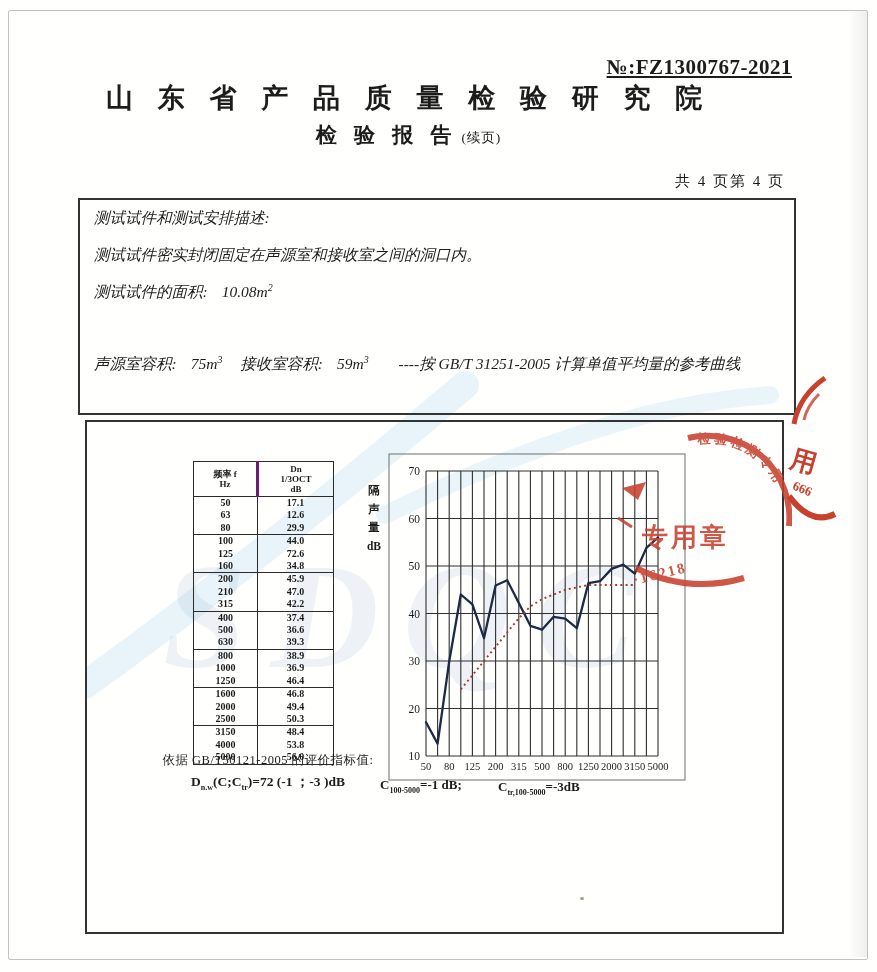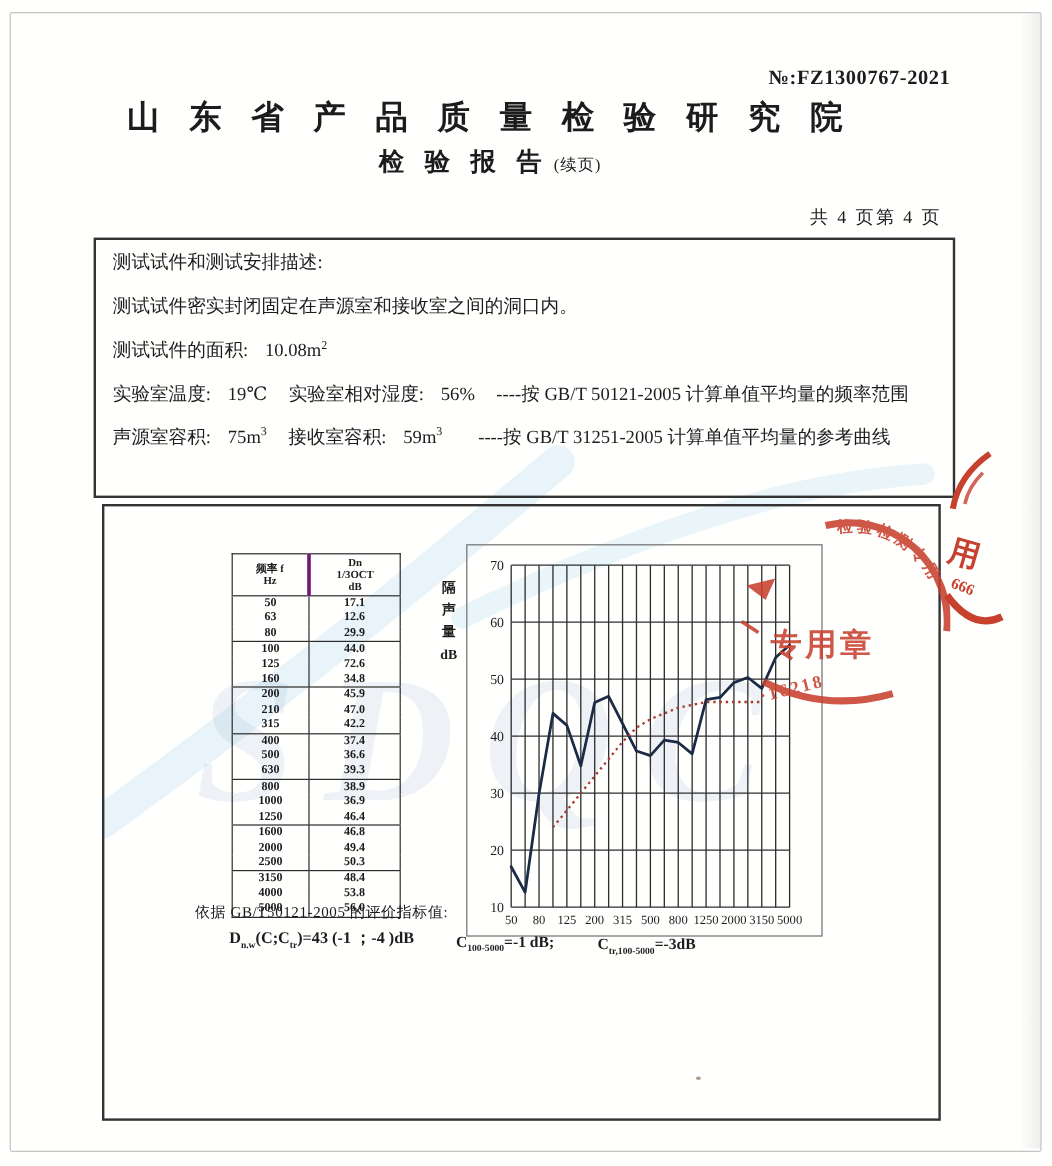--- a/index.html
+++ b/index.html
@@ -2,27 +2,27 @@
 <html><head>
 <meta charset="utf-8">
 <style>
   html,body{margin:0;padding:0;background:#fff;}
   .page{position:relative;width:877px;height:972px;background:#fffffe;overflow:hidden;
         font-family:"Liberation Serif","DejaVu Serif",serif;color:#1c1c1c;}
   .abs{position:absolute;}
   .scan-frame{left:8px;top:10px;width:858px;height:948px;border:1px solid #c3c3c3;border-radius:2px;}
   .edge-shade{left:851px;top:11px;width:16px;height:946px;
               background:linear-gradient(to right,rgba(120,120,120,0.02),rgba(120,120,120,0.12));}
-  .report-no{top:55px;right:85px;font-size:17px;font-weight:700;letter-spacing:.5px;}
+  .report-no{top:55px;right:85px;font-size:21px;font-weight:700;letter-spacing:.5px;text-decoration:underline;}
   .inst-title{left:60px;right:120px;top:80px;text-align:center;font-size:27px;font-weight:700;letter-spacing:9px;}
   .sub-title{left:60px;right:120px;top:121px;text-align:center;}
   .sub-title .big{font-size:21px;font-weight:700;letter-spacing:6px;}
   .sub-title .small{font-size:13.5px;letter-spacing:1px;}
   .page-info{top:172px;right:92px;font-size:15px;letter-spacing:2px;text-align:center;}
-  .box1{left:78px;top:198px;width:714px;height:213px;border:2px solid #333;}
+  .box1{left:78px;top:198px;width:714px;height:213px;border:2px solid #333;font-style:italic;}
   .box1 .ln{position:absolute;left:14px;font-size:15.5px;white-space:nowrap;}
   .ln sup{font-size:10px;}
   .gap1{display:inline-block;width:14px;}
   .gap2{display:inline-block;width:26px;}
   .box2{left:85px;top:420px;width:695px;height:510px;border:2px solid #333;}
   .dn-table{left:193px;top:461px;border-collapse:collapse;table-layout:fixed;
             border:1.5px solid #2b2b2b;background:transparent;}
   .dn-table th{border-bottom:1.5px solid #2b2b2b;font-size:9px;line-height:10px;font-weight:700;
                padding:2px 0;text-align:center;}
   .dn-table th:first-child{border-right:3px solid #701a75;width:62px;font-family:Liberation Serif, serif;}
@@ -62,25 +62,20 @@
   </div>
   <div class="abs inst-title">山 东 省 产 品 质 量 检 验 研 究 院</div>
   <div class="abs page-info">共 4 页第 4 页</div>
 
   <div class="abs box1">
     <div class="ln" style="top:8px">测试试件和测试安排描述:</div>
     <div class="ln" style="top:45px">测试试件密实封闭固定在声源室和接收室之间的洞口内。</div>
     <div class="ln" style="top:82px">
       <span>测试试件的面积:</span><span class="gap1"></span><span>10.08m</span><sup>2</sup>
     </div>
-    <div class="ln" style="top:118px">
-      <span>实验室温度:</span><span class="gap1"></span><span>19℃</span><span class="gap1"></span>
-      <span>实验室相对湿度:</span><span class="gap1"></span><span>56%</span><span class="gap1"></span>
-      <span>----按 GB/T 50121-2005 计算单值平均量的频率范围</span>
-    </div>
     <div class="ln" style="top:154px">
       <span>声源室容积:</span><span class="gap1"></span><span>75m</span><sup>3</sup><span class="gap1"></span>
       <span>接收室容积:</span><span class="gap1"></span><span>59m</span><sup>3</sup><span class="gap2"></span>
       <span>----按 GB/T 31251-2005 计算单值平均量的参考曲线</span>
     </div>
   </div>
 
   <div class="abs box2"></div>
 
   <table class="abs dn-table">
@@ -173,21 +168,21 @@
         </tr>
         <tr>
           <td>5000</td>
           <td>56.0</td>
         </tr>
       </tbody>
   </table>
 
   <div class="abs cap1">依据 GB/T50121-2005 的评价指标值:</div>
   <div class="abs cap2">
-    <span>D</span><sub>n.w</sub><span>(C;C</span><sub>tr</sub><span>)=43 (-1 ；-4 )dB</span>
+    <span>D</span><sub>n.w</sub><span>(C;C</span><sub>tr</sub><span>)=72 (-1 ；-3 )dB</span>
   </div>
 
   <div class="abs ylab" id="ylab">
       <div>隔</div>
       <div>声</div>
       <div>量</div>
       <div>dB</div>
     </div>
 
   <svg class="abs" id="chart-svg" style="left:388px;top:453px;" width="298" height="328" viewBox="0 0 298 328">

